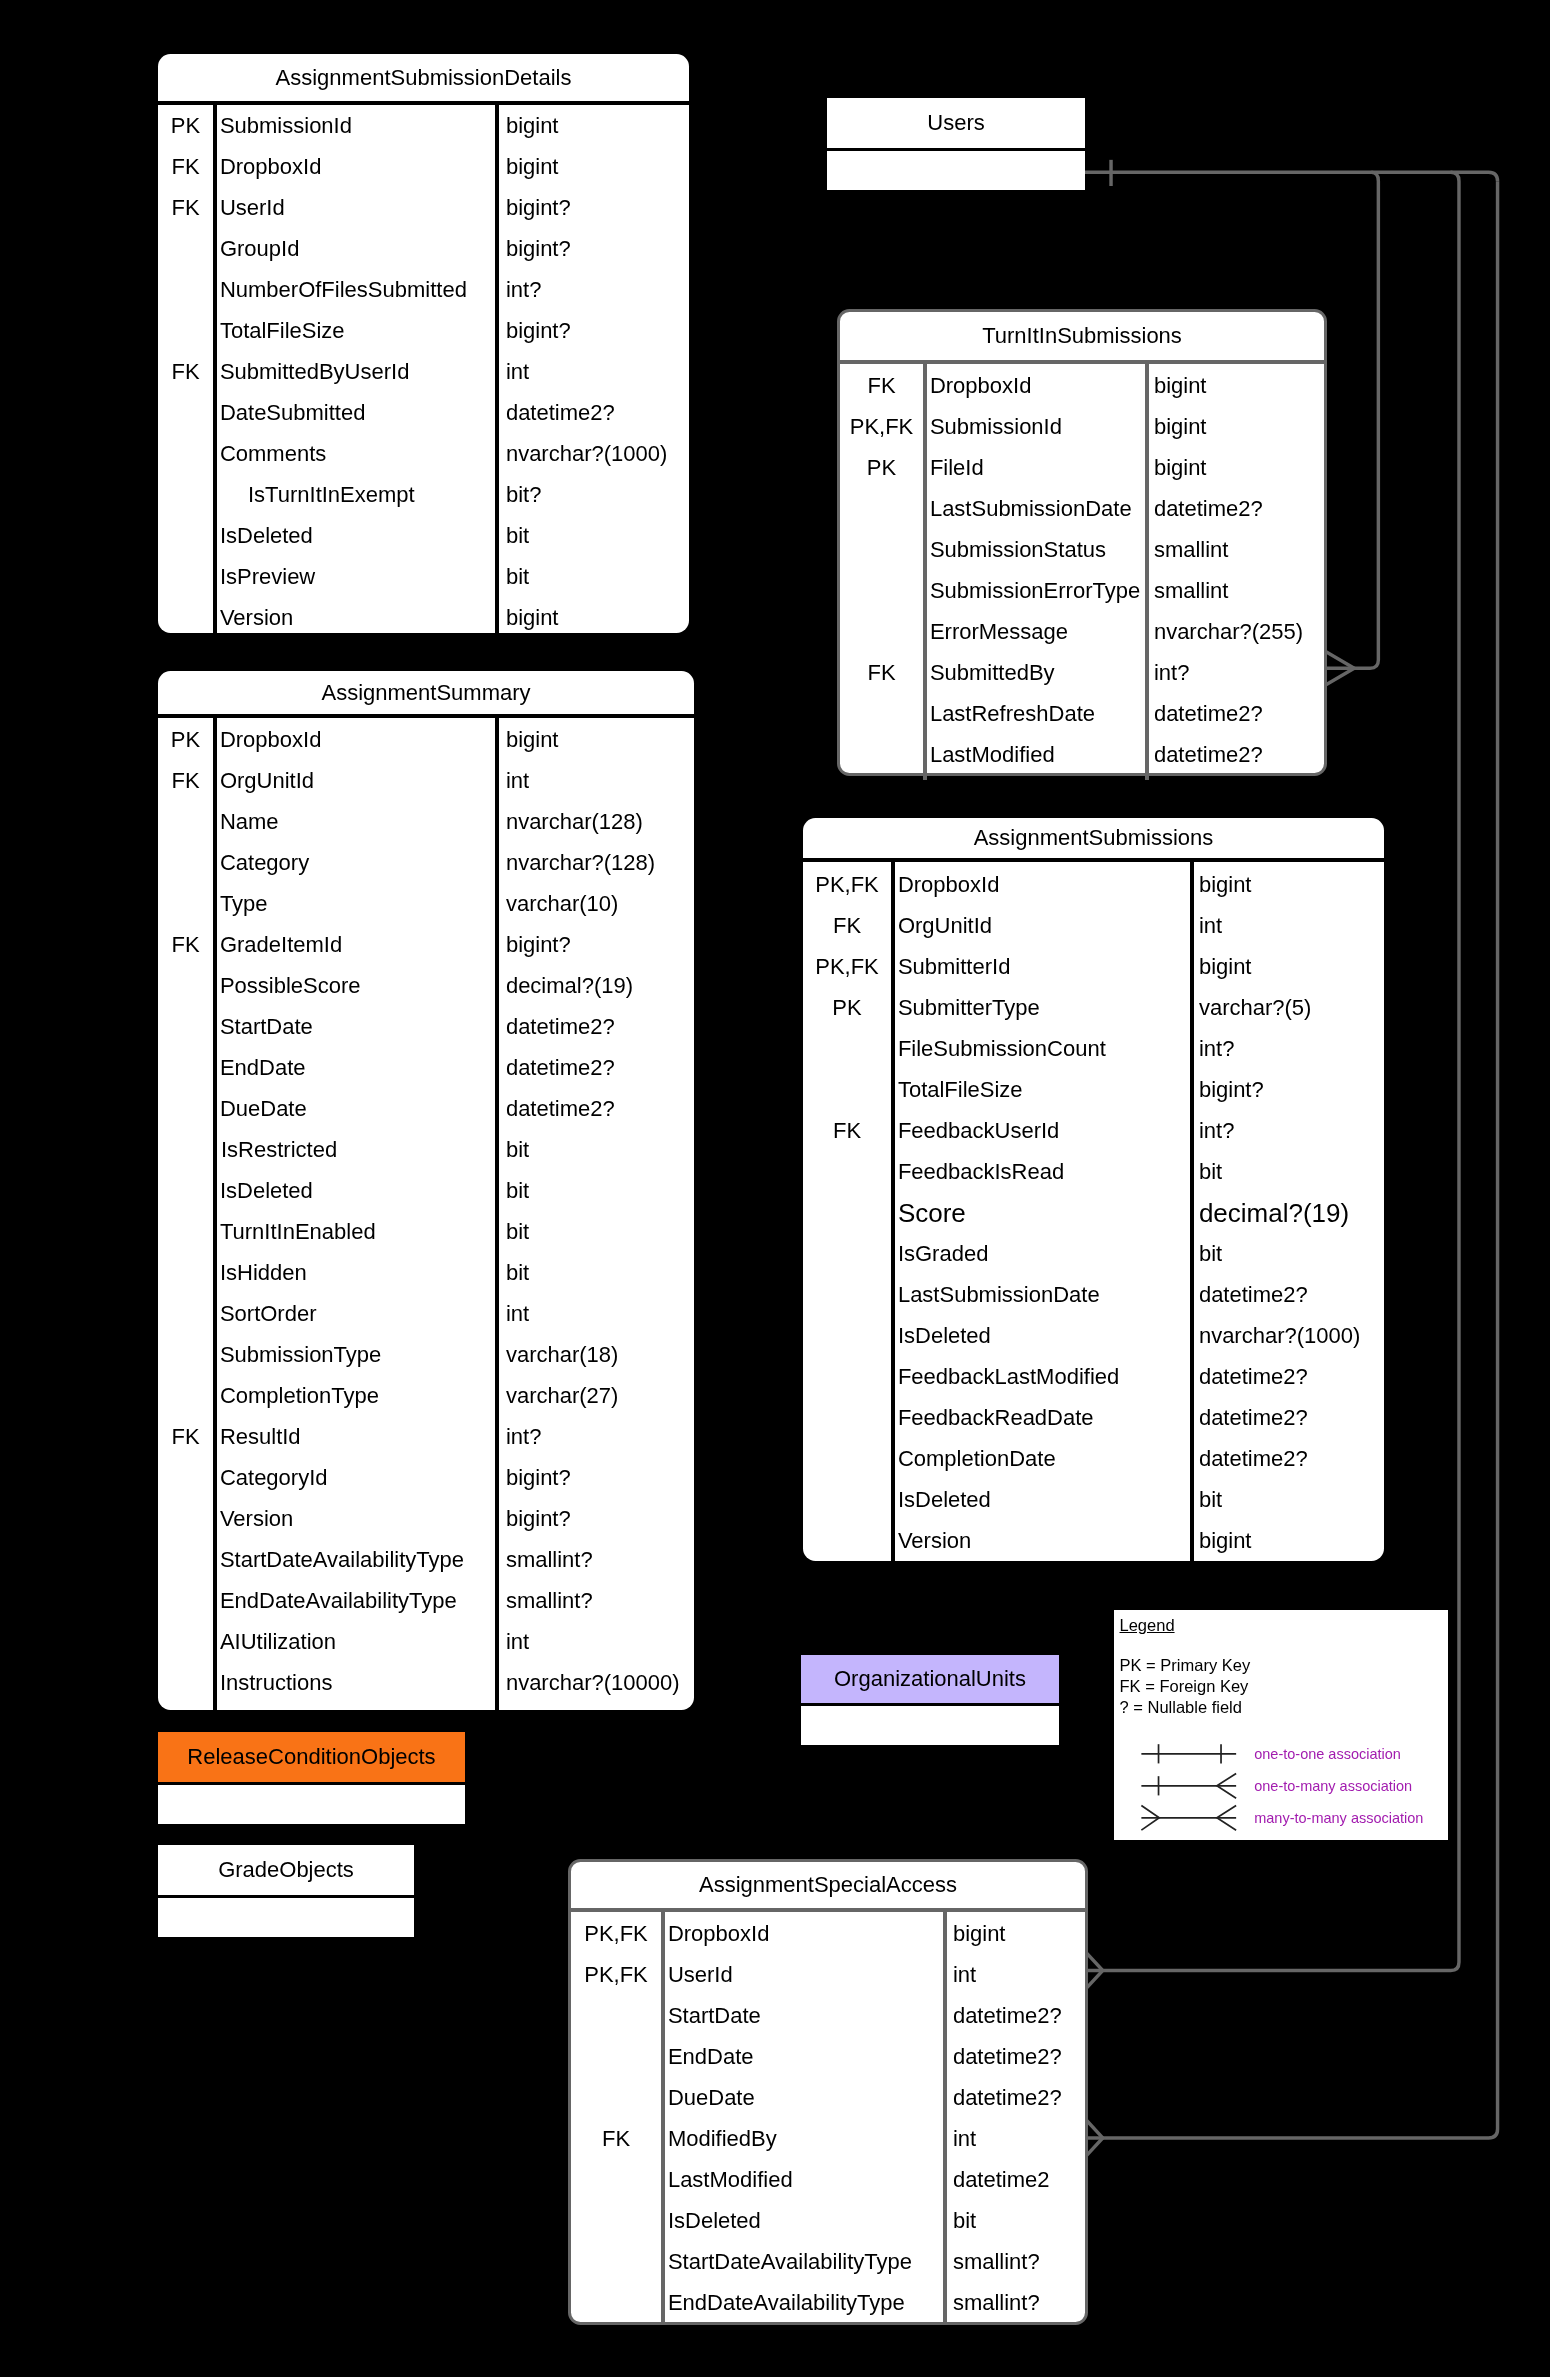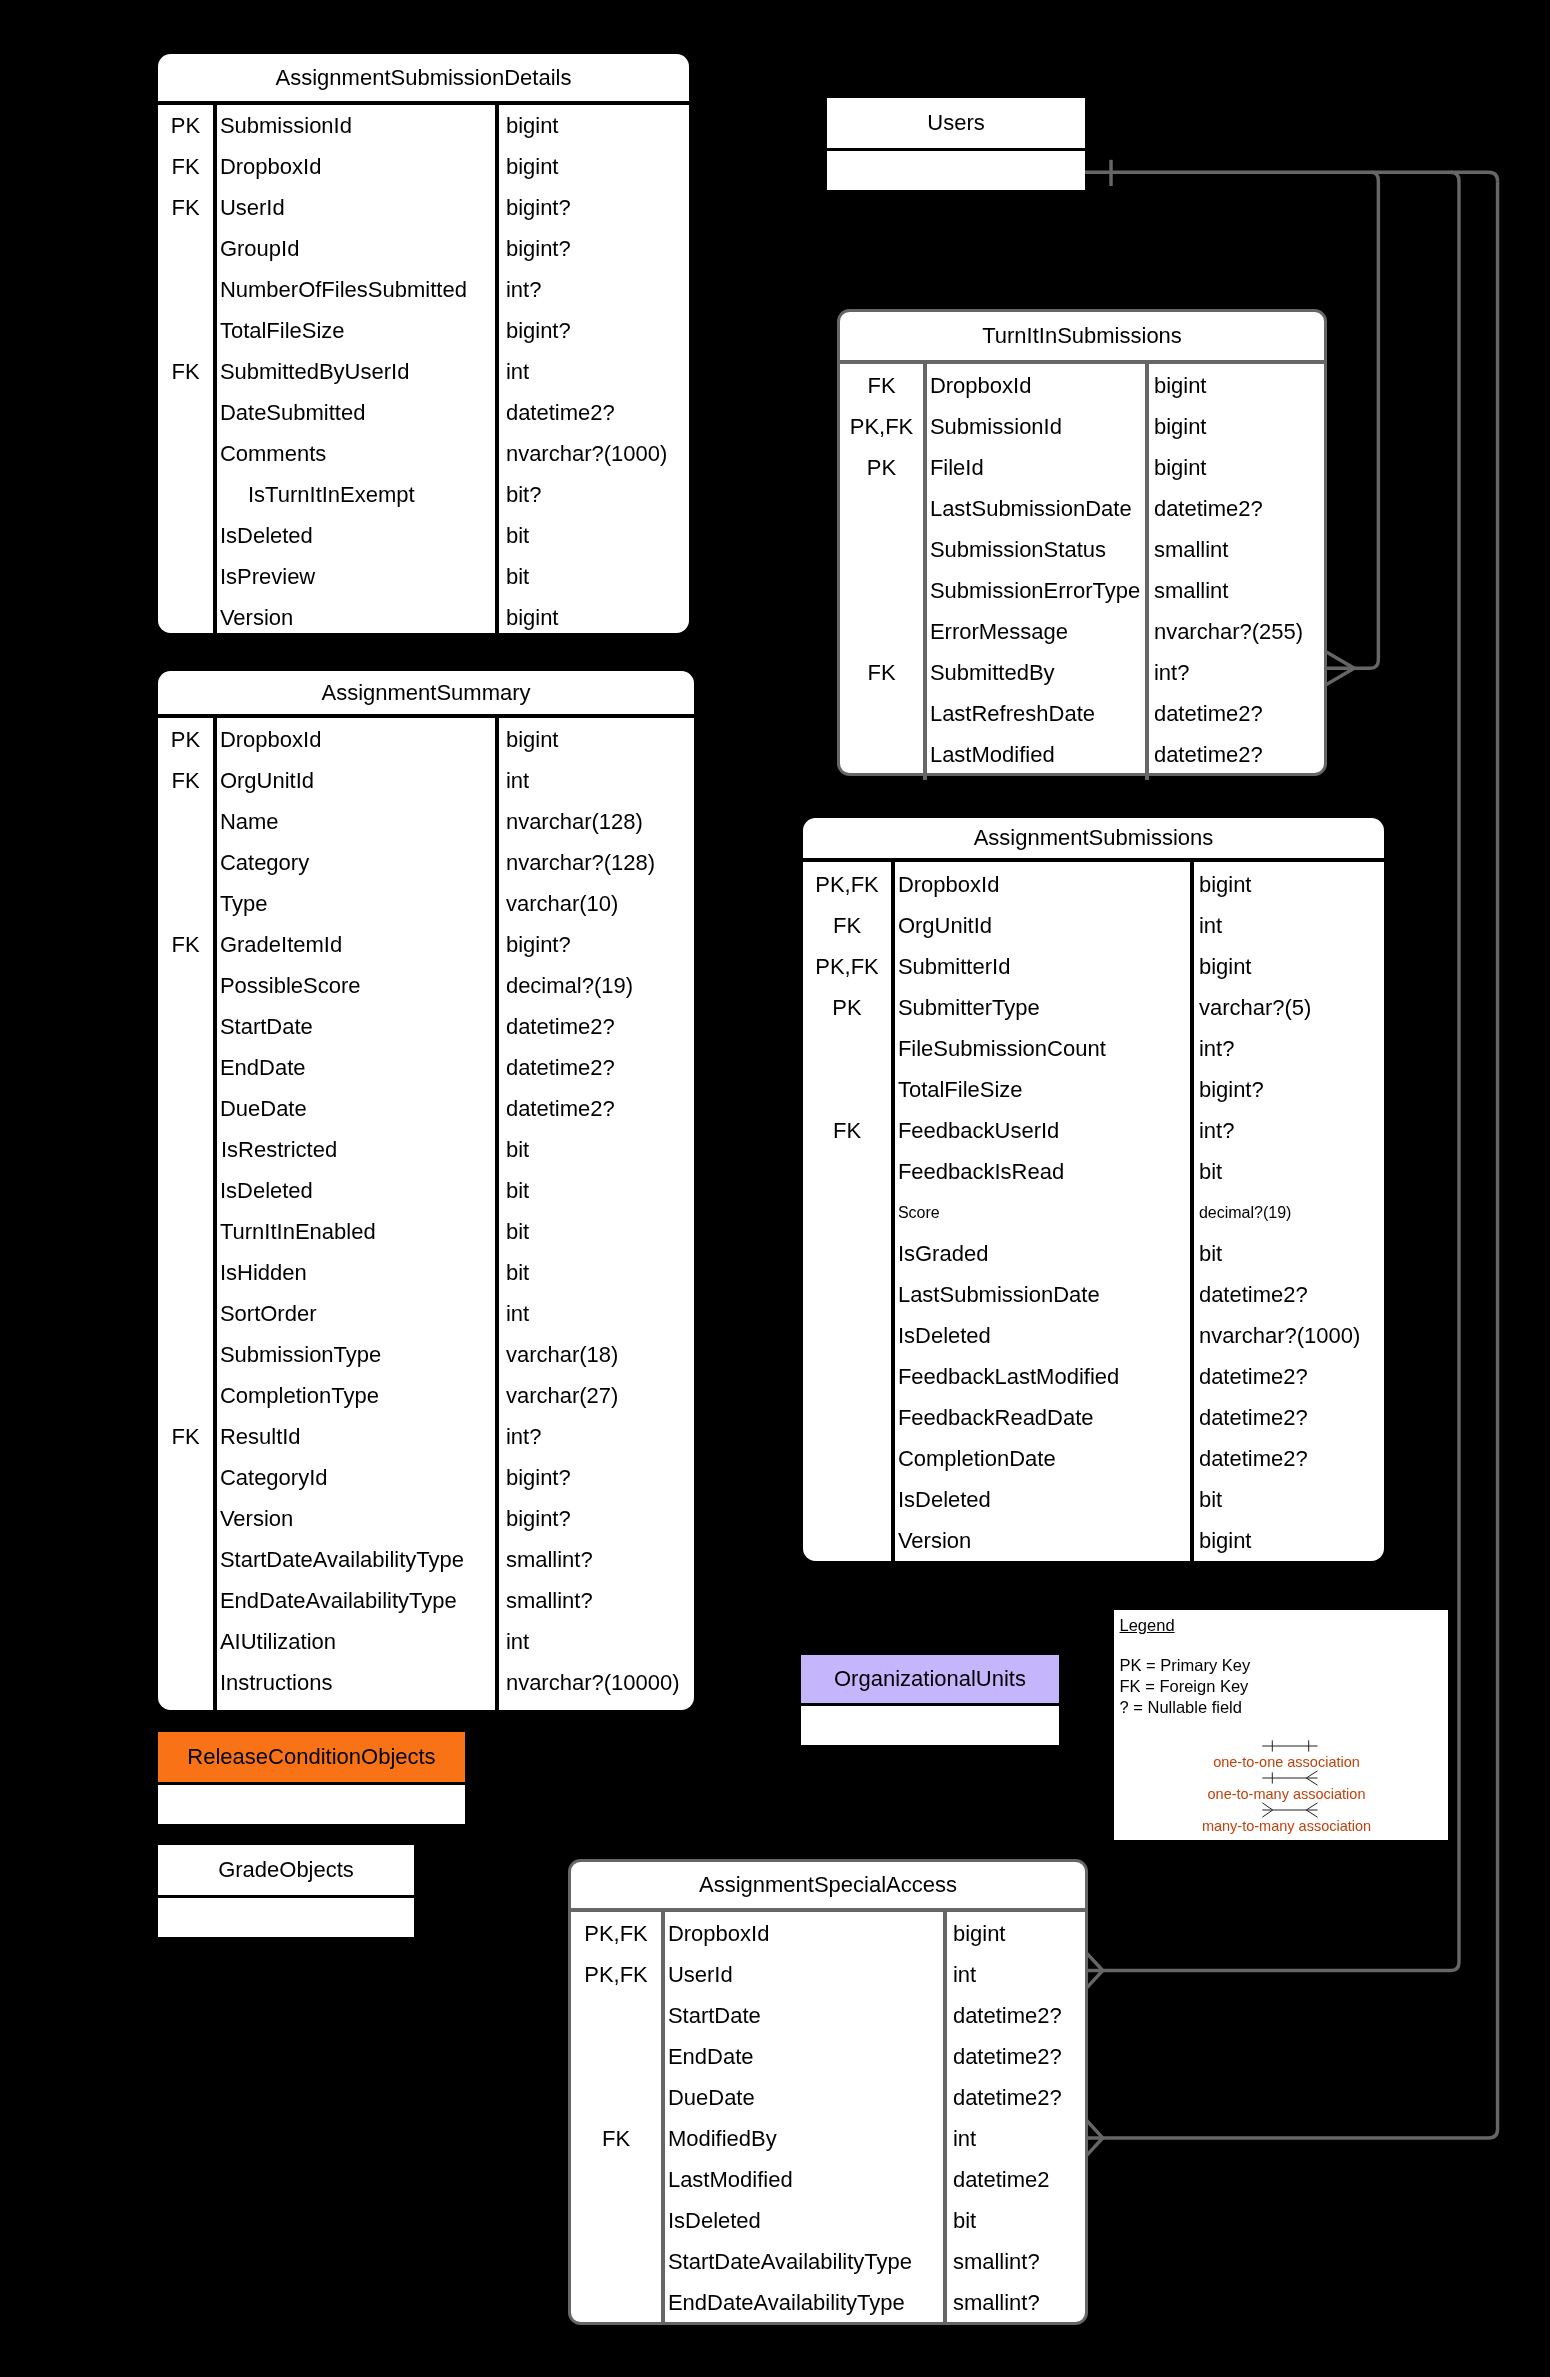--- a/index.html
+++ b/index.html
@@ -16,21 +16,21 @@
   .entity .row { display:flex; align-items:center; font-size:22px; white-space:nowrap; }
   .entity .row .key { text-align:center; box-sizing:border-box; }
   .entity .row .name { box-sizing:border-box; padding-left:6.9px; overflow:visible; }
   .entity .row .type { box-sizing:border-box; padding-left:6.9px; }
   .vline { position:absolute; top:0; bottom:0; width:4.1px; background:#000; }
   .entity.grey .vline { background:#666; }
   .stub .body { background:#fff; }
   .legend { position:absolute; background:#fff; box-sizing:border-box; padding:5.5px 5.5px; font-size:16.5px; }
   .legend .heading { text-decoration:underline; font-size:16.5px; }
   .legend .line { font-size:16.5px; line-height:20.7px; }
-  .legend .assoc { display:flex; align-items:center; height:32px; font-size:14.5px; color:#c2410c;flex-direction:column; }
+  .legend .assoc { display:flex; align-items:center; height:32px; font-size:14.5px; color:#a21caf; }
   svg.connectors { position:absolute; left:0; top:0; }
 </style>
 </head>
 <body>
 
 <svg class="connectors" width="1551" height="2377" viewBox="0 0 2250 3450">
   <g fill="none" stroke="#666" stroke-width="5">
 
     <path d="M1574 250 H2160 Q2173 250 2173 263"></path>
     <line x1="1612" y1="232" x2="1612" y2="270"></line>
@@ -359,21 +359,21 @@
         <div class="row" style="height: 41px; font-size: 22px;">
           <span class="key" style="width: 88px;">FK</span>
           <span class="name" style="width: 301px;">FeedbackUserId</span>
           <span class="type">int?</span>
         </div>
         <div class="row" style="height: 41px; font-size: 22px;">
           <span class="key" style="width: 88px;"></span>
           <span class="name" style="width: 301px;">FeedbackIsRead</span>
           <span class="type">bit</span>
         </div>
-        <div class="row" style="height: 41px; font-size: 16px;">
+        <div class="row" style="height: 41px; font-size: 26px;">
           <span class="key" style="width: 88px;"></span>
           <span class="name" style="width: 301px;">Score</span>
           <span class="type">decimal?(19)</span>
         </div>
         <div class="row" style="height: 41px; font-size: 22px;">
           <span class="key" style="width: 88px;"></span>
           <span class="name" style="width: 301px;">IsGraded</span>
           <span class="type">bit</span>
         </div>
         <div class="row" style="height: 41px; font-size: 22px;">

